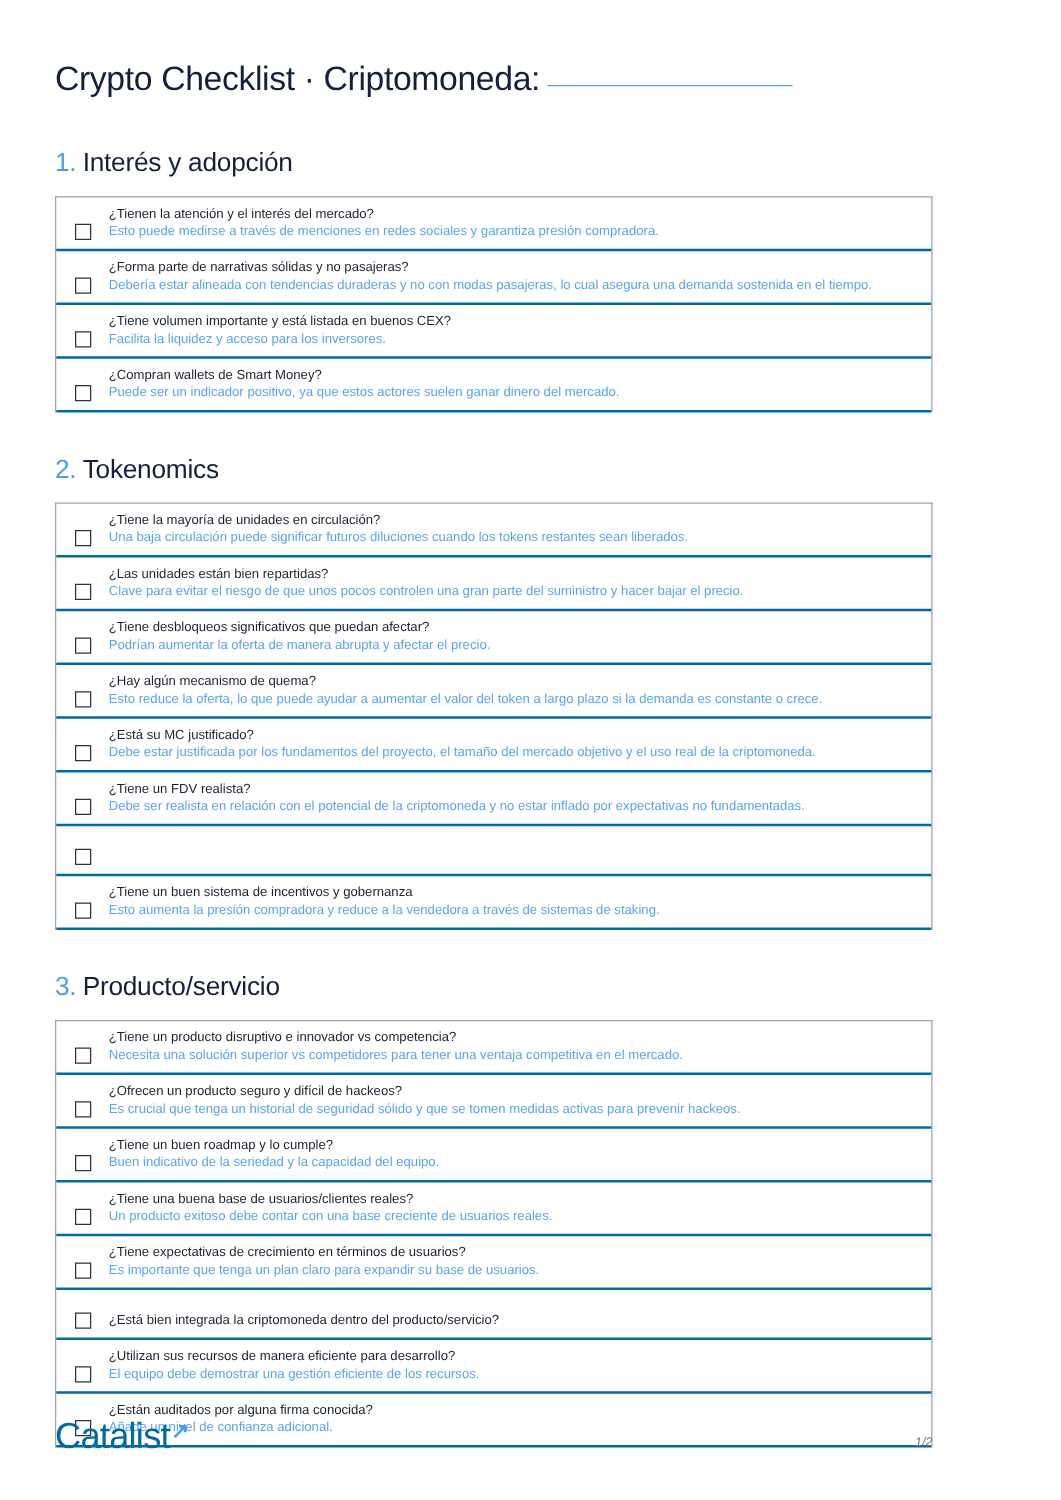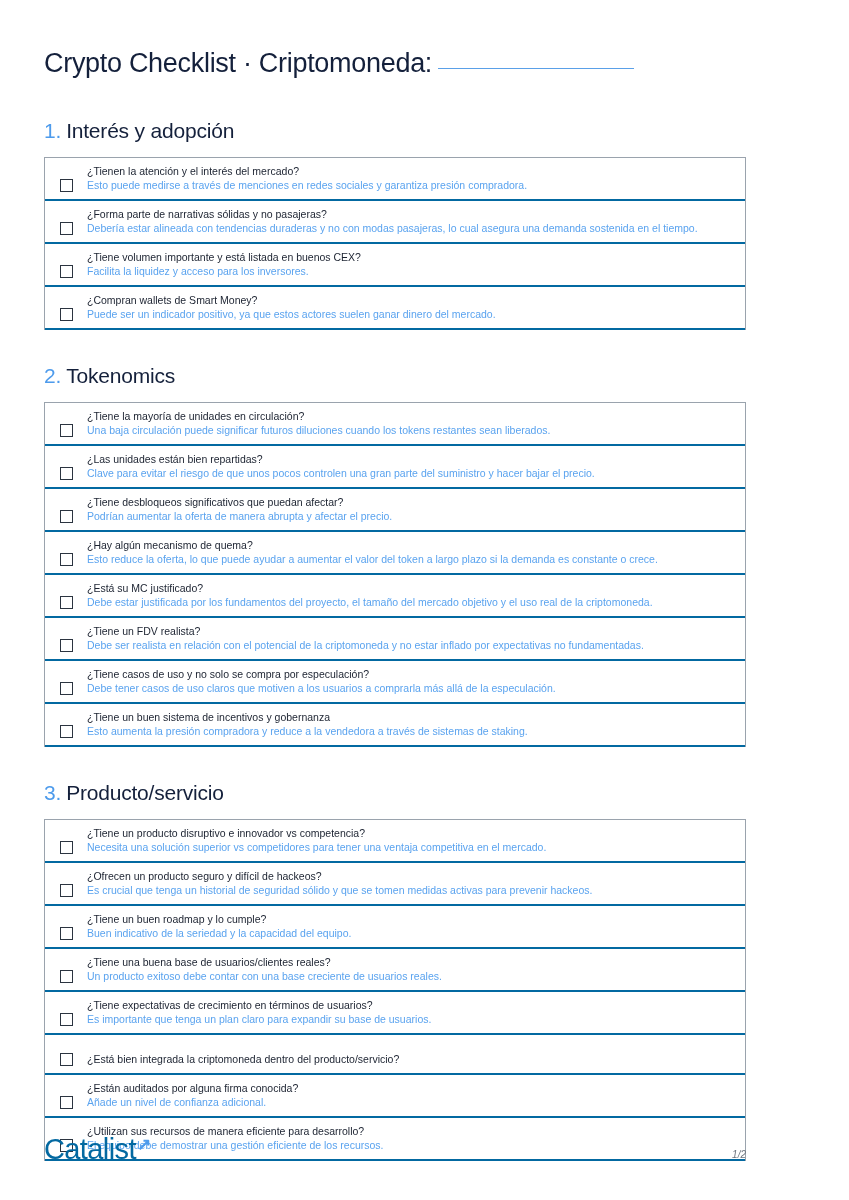--- a/index.html
+++ b/index.html
@@ -253,24 +253,20 @@
             </div>
             <div class="texts">
               <div class="q">¿Tiene un FDV realista?</div>
               <div class="d">Debe ser realista en relación con el potencial de la criptomoneda y no estar inflado por expectativas no fundamentadas.</div>
             </div>
           </div>
           <div class="row">
             <div class="cb-wrap">
               <span class="cb"></span>
             </div>
-            <div class="texts">
-              <div class="q">¿Tiene casos de uso y no solo se compra por especulación?</div>
-              <div class="d">Debe tener casos de uso claros que motiven a los usuarios a comprarla más allá de la especulación.</div>
-            </div>
           </div>
           <div class="row">
             <div class="cb-wrap">
               <span class="cb"></span>
             </div>
             <div class="texts">
               <div class="q">¿Tiene un buen sistema de incentivos y gobernanza</div>
               <div class="d">Esto aumenta la presión compradora y reduce a la vendedora a través de sistemas de staking.</div>
             </div>
           </div>
@@ -330,31 +326,31 @@
             </div>
             <div class="texts">
               <div class="q">¿Está bien integrada la criptomoneda dentro del producto/servicio?</div>
             </div>
           </div>
           <div class="row">
             <div class="cb-wrap">
               <span class="cb"></span>
             </div>
             <div class="texts">
+              <div class="q">¿Utilizan sus recursos de manera eficiente para desarrollo?</div>
+              <div class="d">El equipo debe demostrar una gestión eficiente de los recursos.</div>
+            </div>
+          </div>
+          <div class="row">
+            <div class="cb-wrap">
+              <span class="cb"></span>
+            </div>
+            <div class="texts">
               <div class="q">¿Están auditados por alguna firma conocida?</div>
               <div class="d">Añade un nivel de confianza adicional.</div>
-            </div>
-          </div>
-          <div class="row">
-            <div class="cb-wrap">
-              <span class="cb"></span>
-            </div>
-            <div class="texts">
-              <div class="q">¿Utilizan sus recursos de manera eficiente para desarrollo?</div>
-              <div class="d">El equipo debe demostrar una gestión eficiente de los recursos.</div>
             </div>
           </div>
         </div>
       </div>
     </div>
 
   <div class="footer">
     <div class="logo">
       <span class="logo-text">Catalist</span>
       <span class="logo-arrow">↗</span>

